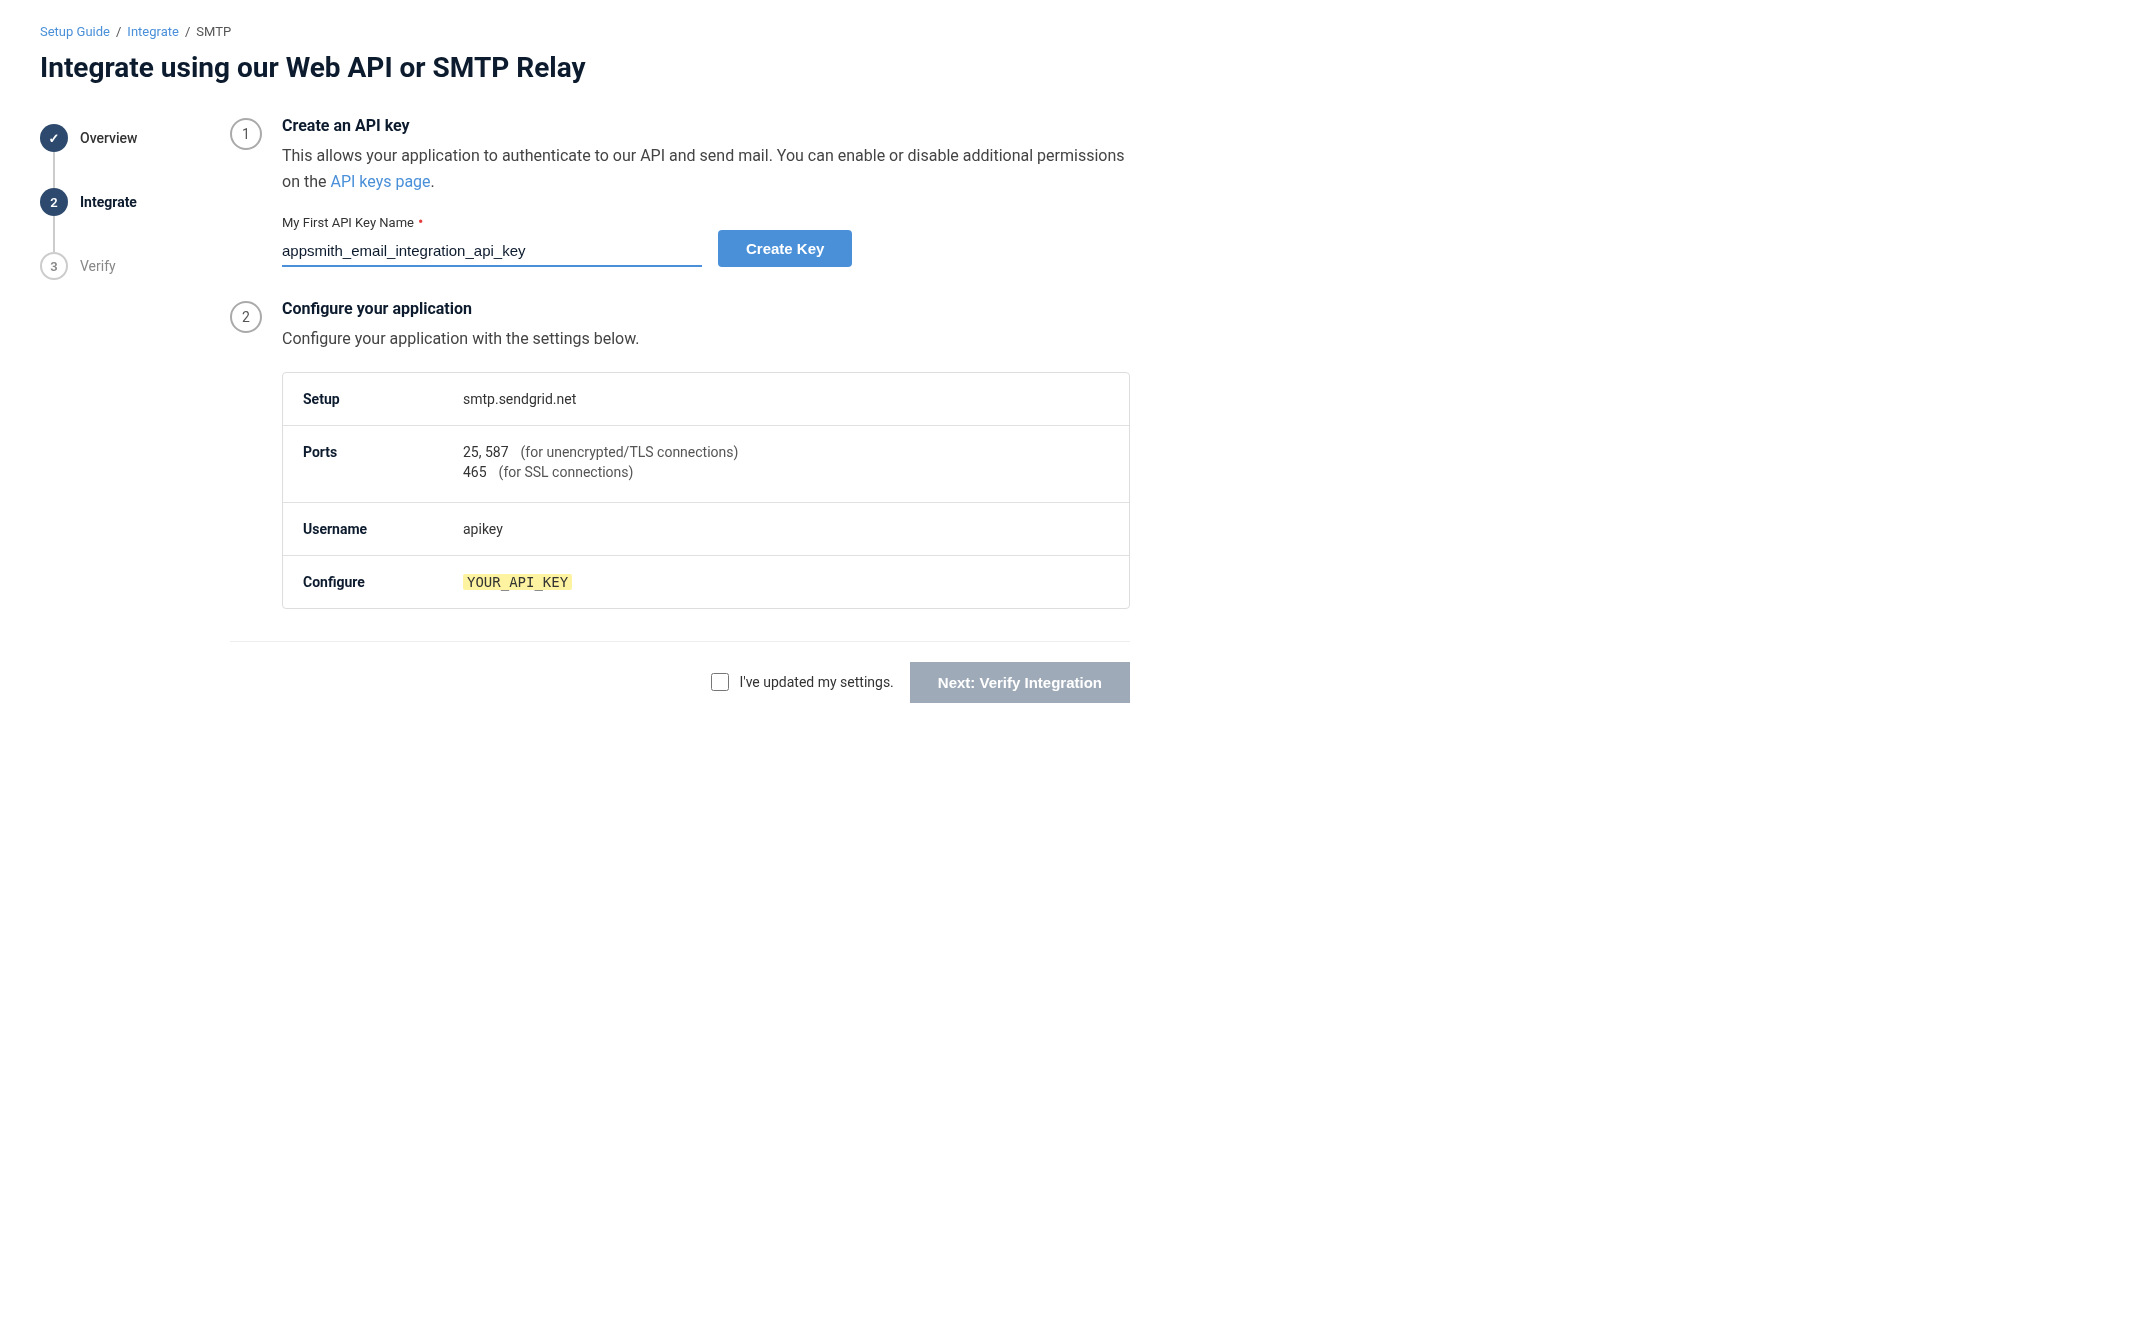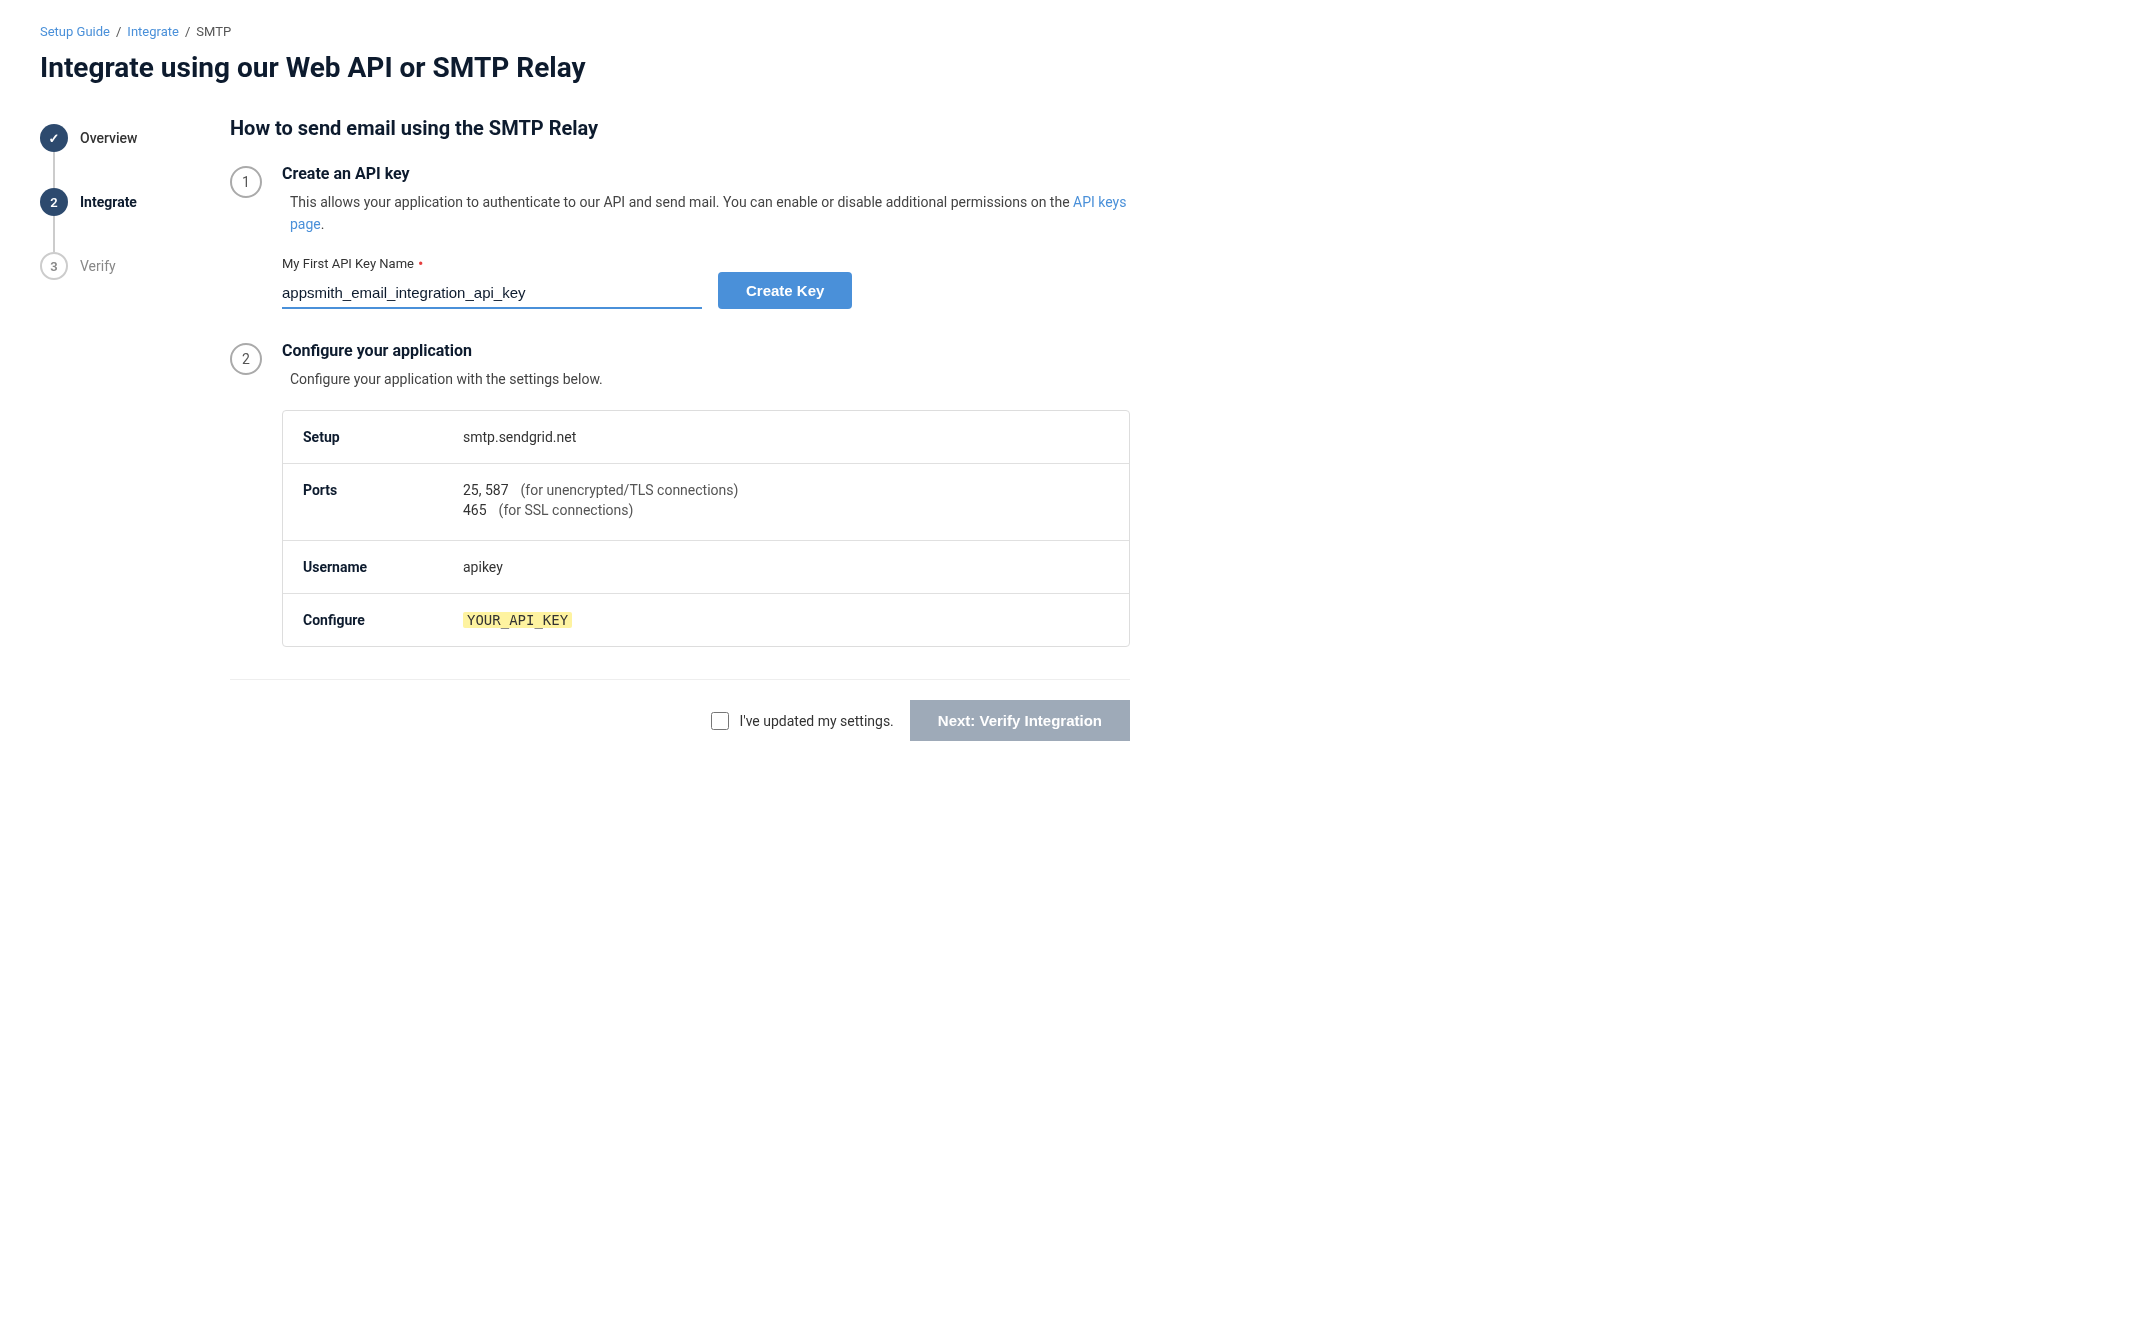--- a/index.html
+++ b/index.html
@@ -132,25 +132,24 @@
     .step-content {
       flex: 1;
     }
     .step-content h3 {
       font-size: 16px;
       font-weight: 700;
       color: #0d1b2e;
       margin-bottom: 8px;
     }
     .step-content p {
-      font-size: 14px;
+      font-size: 16px;
       color: #444;
       line-height: 1.6;
       margin-bottom: 20px;
-      margin-left: 8px;
     }
     .step-content p a {
       color: #4a90d9;
       text-decoration: none;
     }
     .api-key-row {
       display: flex;
       align-items: flex-end;
       gap: 16px;
       margin-top: 8px;
@@ -312,21 +311,20 @@
         <div class="step-connector"></div>
 
         <div class="step-item">
           <div class="step-circle inactive">3</div>
           <span class="step-label inactive">Verify</span>
         </div>
       </div>
     </nav>
 
     <div class="content">
-      <h2 class="section-title">How to send email using the SMTP Relay</h2>
 
       <div class="step-block">
         <div class="step-number-circle">1</div>
         <div class="step-content">
           <h3>Create an API key</h3>
           <p>
             <span>This allows your application to authenticate to our API and send mail. You can enable or disable additional permissions on the </span><a href="#">API keys page</a><span>.</span>
           </p>
           <div class="api-key-row">
             <div class="api-key-field">

